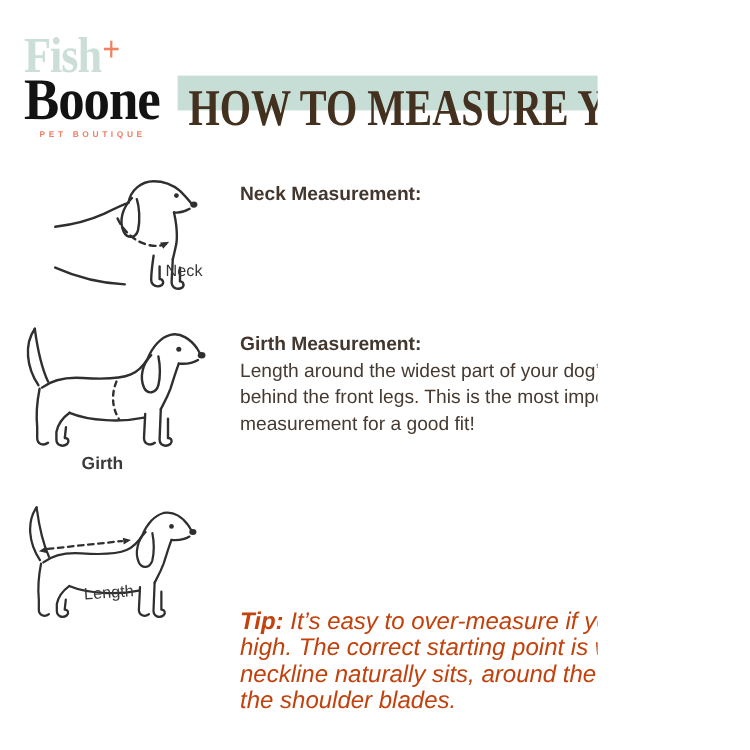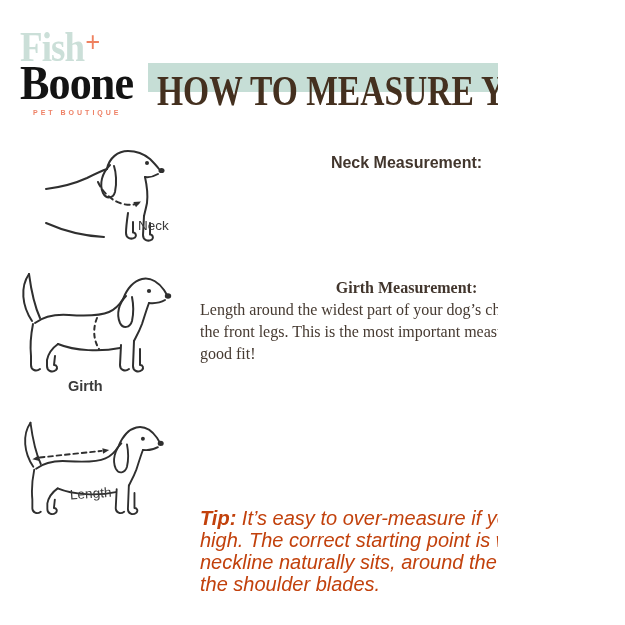--- a/index.html
+++ b/index.html
@@ -19,21 +19,21 @@
   .title-band{position:absolute;left:148px;top:63px;width:477px;height:29px;background:#c6ded6;}
   .title{position:absolute;left:157px;top:37px;font-family:"Liberation Serif",serif;font-weight:bold;
          font-size:43px;color:#44301f;white-space:nowrap;transform:scaleX(.78);transform-origin:left top;}
 
   
   .dog{position:absolute;}
   .dog text{font-family:"Liberation Sans",sans-serif;fill:#3a3a3a;}
 
   
   .section-text{position:absolute;left:200px;width:413px;font-size:16px;line-height:22px;color:#463a31;}
-  .section-text h3{margin:0;font-size:16px;line-height:22px;font-weight:bold;color:#42362d;text-align:center;}
+  .section-text h3{margin:0;font-size:16px;line-height:22px;font-weight:bold;color:#42362d;}
   .section-text p{margin:0;}
   .tip{position:absolute;left:200px;top:507px;width:413px;font-size:20px;line-height:22px;
        font-style:italic;color:#c2410c;}
   .tip .tip-label{font-weight:bold;}
 </style>
 </head>
 <body>
 
 <div class="page">
 
@@ -103,21 +103,21 @@
     <circle cx="144" cy="21" r="2.1" fill="#2f2f2f"></circle>
     <polygon points="26,43 32.6,38.9 33.6,44.9" fill="#2f2f2f"></polygon>
     <polygon points="108,33 101.5,37 100.7,31.1" fill="#2f2f2f"></polygon>
     <text x="66" y="84" font-size="14.5" transform="rotate(-4 95 78)">Length</text>
   </svg>
 
   <div class="section-text" style="top:152px;">
     <h3>Neck Measurement:</h3>
   </div>
 
-  <div class="section-text" style="top:277px;font-family:Liberation Serif, serif;">
+  <div class="section-text" style="top:277px;">
     <h3>Girth Measurement:</h3>
     <p>Length around the widest part of your dog’s chest, just behind the front legs. This is the most important measurement for a good fit!</p>
   </div>
 
   <div class="section-text" style="top:380px;">
   </div>
 
   <div class="tip">
     <span class="tip-label">Tip:</span>
     <span>It’s easy to over-measure if you start too high. The correct starting point is where the neckline naturally sits, around the middle of the shoulder blades.</span>

